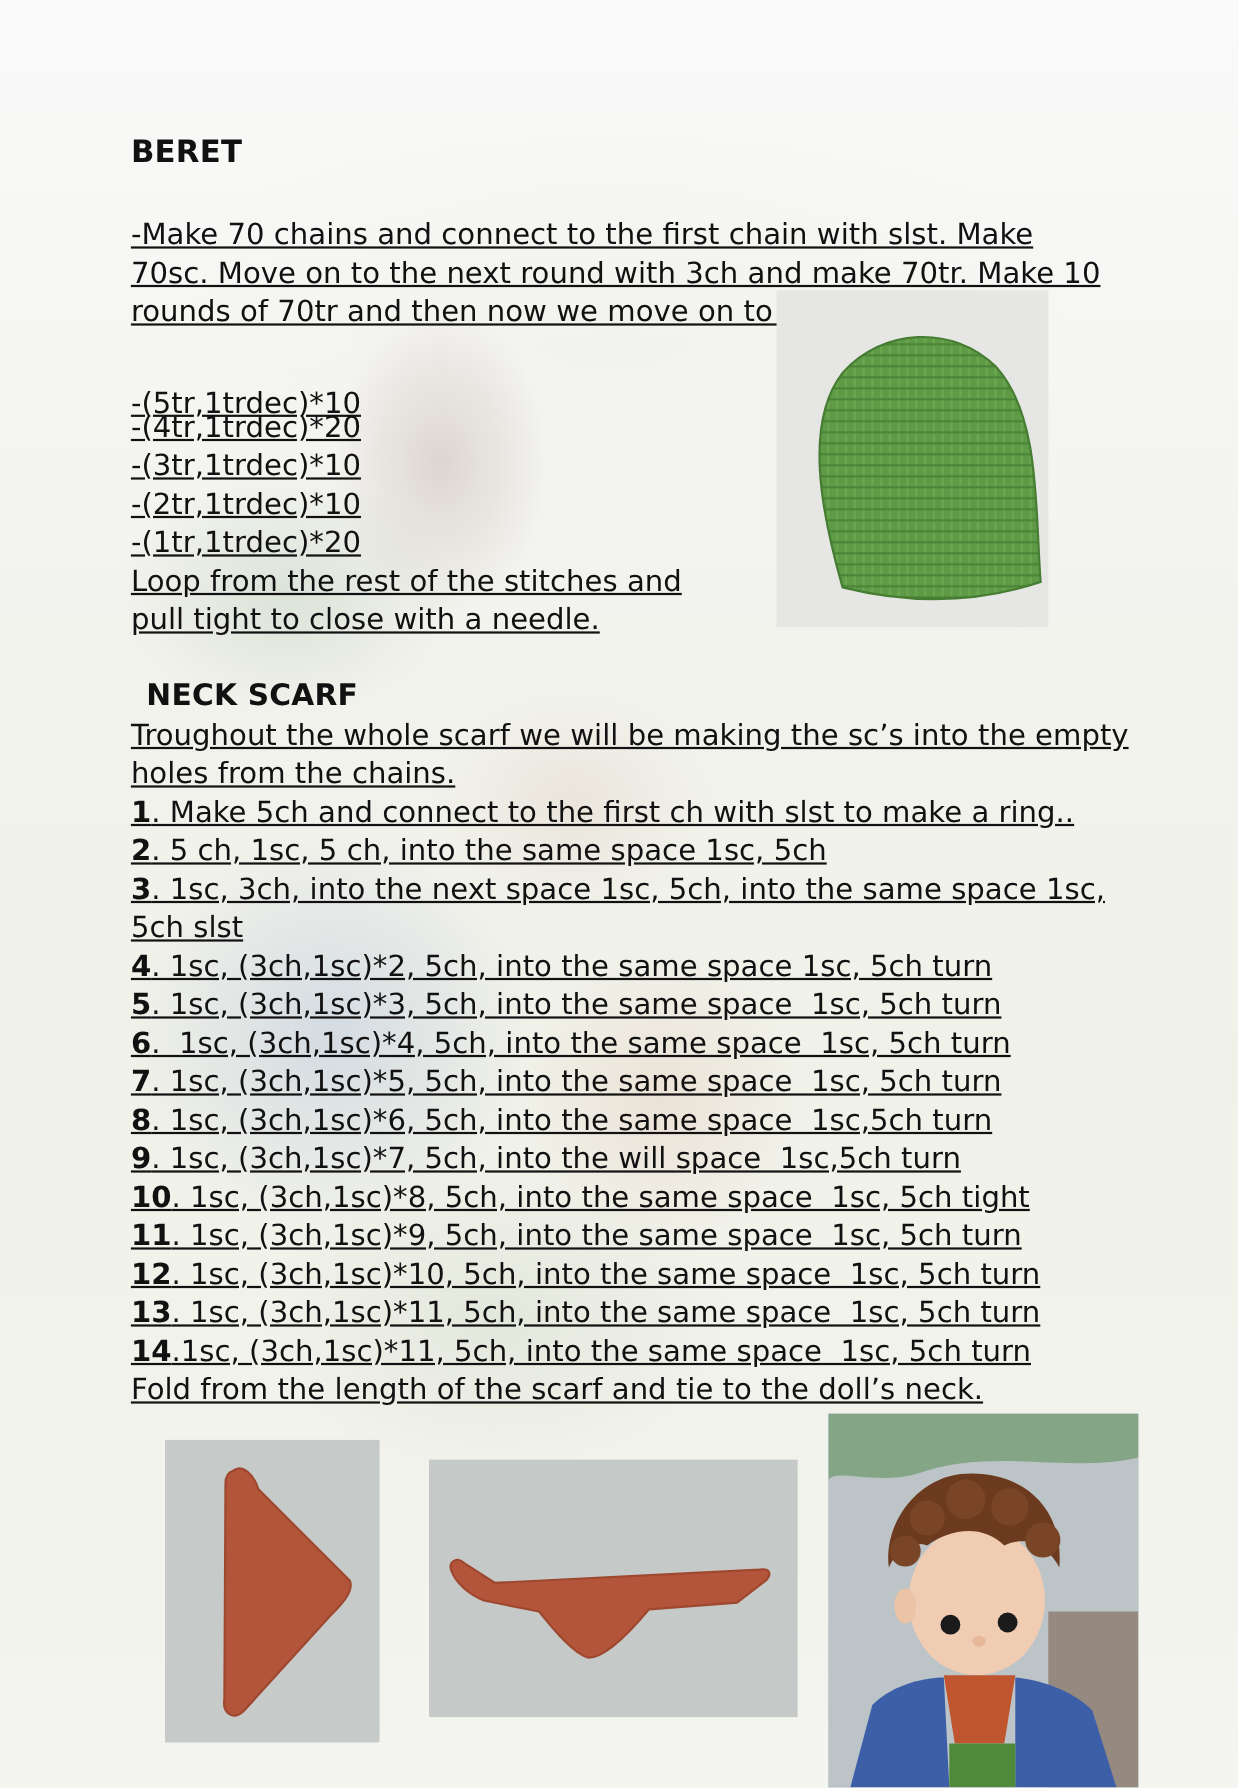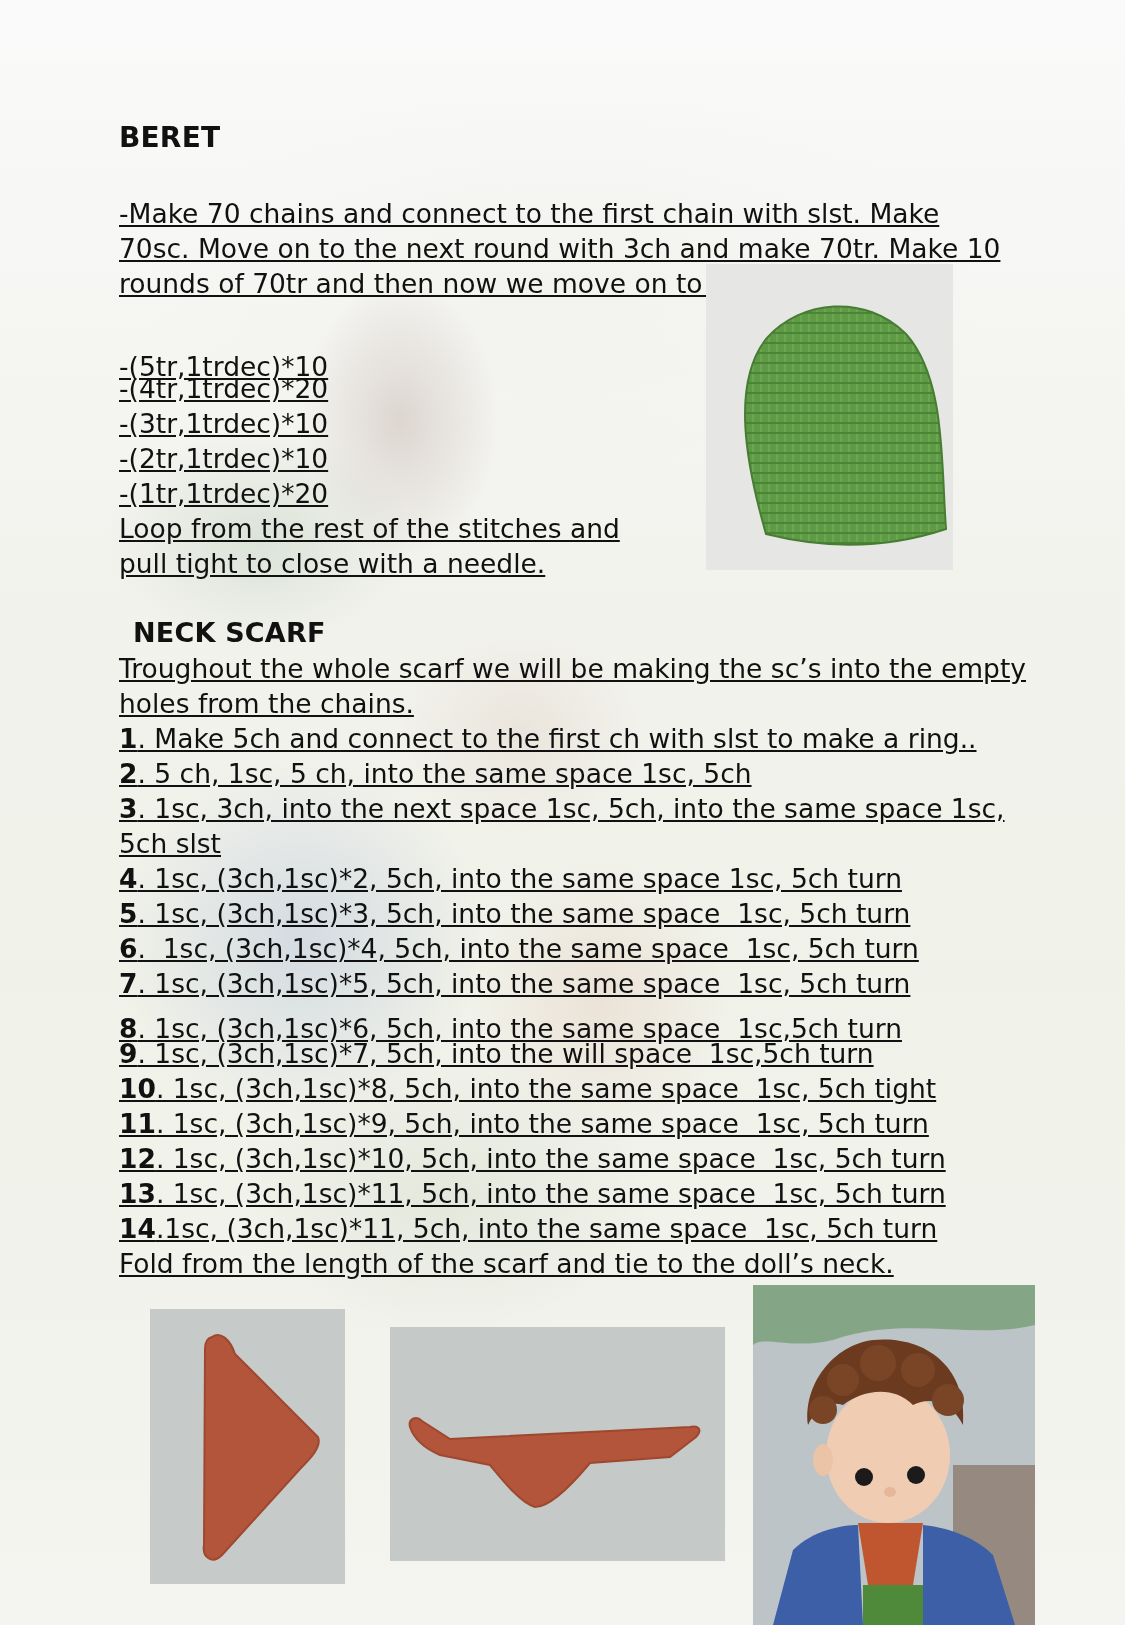--- a/index.html
+++ b/index.html
@@ -77,21 +77,21 @@
   <div class="line" style="top:686px;">holes from the chains.</div>
 
   <div class="line" style="top:721px;"><b>1</b><span>. Make 5ch and connect to the first ch with slst to make a ring..</span></div>
   <div class="line" style="top:756px;"><b>2</b><span>. 5 ch, 1sc, 5 ch, into the same space 1sc, 5ch</span></div>
   <div class="line" style="top:791px;"><b>3</b><span>. 1sc, 3ch, into the next space 1sc, 5ch, into the same space 1sc,</span></div>
   <div class="line" style="top:826px;"><b></b><span>5ch slst</span></div>
   <div class="line" style="top:861px;"><b>4</b><span>. 1sc, (3ch,1sc)*2, 5ch, into the same space 1sc, 5ch turn</span></div>
   <div class="line" style="top:896px;"><b>5</b><span>. 1sc, (3ch,1sc)*3, 5ch, into the same space  1sc, 5ch turn</span></div>
   <div class="line" style="top:931px;"><b>6</b><span>.  1sc, (3ch,1sc)*4, 5ch, into the same space  1sc, 5ch turn</span></div>
   <div class="line" style="top:966px;"><b>7</b><span>. 1sc, (3ch,1sc)*5, 5ch, into the same space  1sc, 5ch turn</span></div>
-  <div class="line" style="top:1001px;margin-top:10px;"><b>8</b><span>. 1sc, (3ch,1sc)*6, 5ch, into the same space  1sc,5ch turn</span></div>
+  <div class="line" style="top:1001px;"><b>8</b><span>. 1sc, (3ch,1sc)*6, 5ch, into the same space  1sc,5ch turn</span></div>
   <div class="line" style="top:1036px;"><b>9</b><span>. 1sc, (3ch,1sc)*7, 5ch, into the will space  1sc,5ch turn</span></div>
   <div class="line" style="top:1071px;"><b>10</b><span>. 1sc, (3ch,1sc)*8, 5ch, into the same space  1sc, 5ch tight</span></div>
   <div class="line" style="top:1106px;"><b>11</b><span>. 1sc, (3ch,1sc)*9, 5ch, into the same space  1sc, 5ch turn</span></div>
   <div class="line" style="top:1141px;"><b>12</b><span>. 1sc, (3ch,1sc)*10, 5ch, into the same space  1sc, 5ch turn</span></div>
   <div class="line" style="top:1176px;"><b>13</b><span>. 1sc, (3ch,1sc)*11, 5ch, into the same space  1sc, 5ch turn</span></div>
   <div class="line" style="top:1211px;"><b>14</b><span>.1sc, (3ch,1sc)*11, 5ch, into the same space  1sc, 5ch turn</span></div>
   <div class="line" style="top:1246px;">Fold from the length of the scarf and tie to the doll’s neck.</div>
 
   <div class="photo photo-tri">
     <svg width="195" height="275" viewBox="0 0 195 275">

